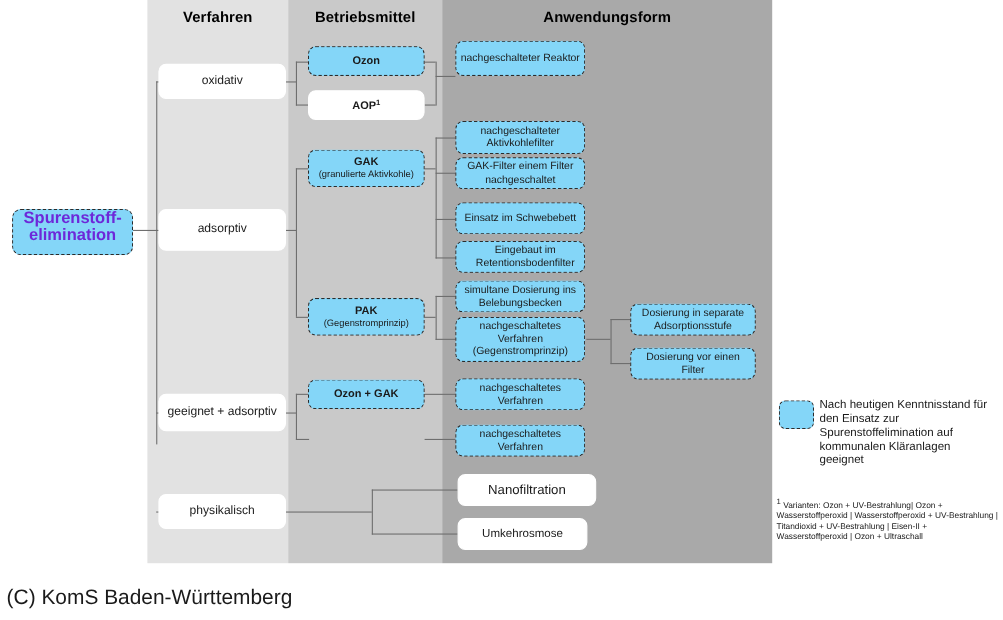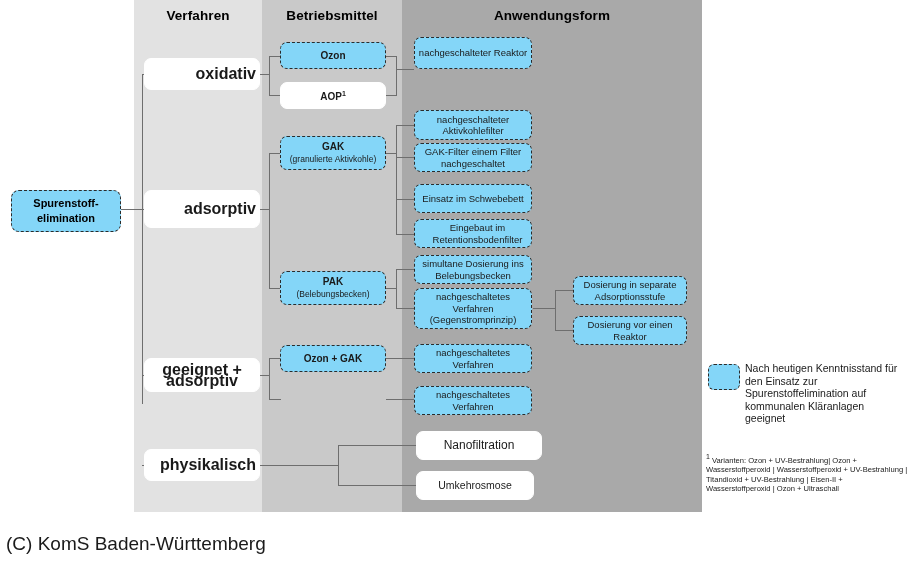--- a/index.html
+++ b/index.html
@@ -34,26 +34,26 @@
     padding:2px 3px;
   }
   .node.white{background:#ffffff;border:1px solid #ffffff;}
   .node.blue{background:#84d6f8;border:1.3px dashed #2b2b2b;}
   .node.bold{font-weight:bold;font-size:10px;}
 
   
   .root{
     position:absolute;left:11px;top:190px;width:108px;height:40px;
     background:#84d6f8;border:1.6px dashed #2b2b2b;border-radius:8px;
-    display:flex;align-items:center;justify-content:center;text-align:center;
-    font-weight:bold;font-size:11px;line-height:15px;color:#000000;
-  }
-
-  
-  .vf{font-weight:bold;font-size:16px;justify-content:flex-end;}
+    display:flex;justify-content:center;text-align:center;
+    font-weight:bold;font-size:15px;line-height:15px;color:#6d28d9;
+  }
+
+  
+  .vf{font-weight:normal;font-size:11px;}
 
   
   .ln{position:absolute;background:#6e6e6e;}
   .lnh{height:1px;}
   .lnv{width:1px;}
 
   
   .legend-swatch{
     position:absolute;left:708px;top:364px;width:30px;height:24px;
     background:#84d6f8;border:1.3px dashed #2b2b2b;border-radius:6px;
@@ -172,21 +172,21 @@
   <div class="node blue" style="left:280px;top:136px;width:106px;height:34px;">
     <div>
       <span style="font-weight:bold;font-size:10px;">GAK</span><br>
       <span style="font-size:8.5px;">(granulierte  Aktivkohle)</span>
     </div>
   </div>
 
   <div class="node blue" style="left:280px;top:271px;width:106px;height:34px;">
     <div>
       <span style="font-weight:bold;font-size:10px;">PAK</span><br>
-      <span style="font-size:8.5px;">(Belebungsbecken)</span>
+      <span style="font-size:8.5px;">(Gegenstromprinzip)</span>
     </div>
   </div>
 
   <div class="node blue bold" style="left:280px;top:345px;width:106px;height:27px;">
     <span>Ozon + GAK</span>
   </div>
 
 
   <div class="node blue" style="left:414px;top:37px;width:118px;height:32px;">
     <span>nachgeschalteter Reaktor</span>
@@ -230,21 +230,21 @@
 
   <div class="node white" style="left:416px;top:471px;width:118px;height:29px;font-size:10.5px;">
     <span>Umkehrosmose</span>
   </div>
 
   <div class="node blue" style="left:573px;top:276px;width:114px;height:29px;">
     <span>Dosierung in separate Adsorptionsstufe</span>
   </div>
 
   <div class="node blue" style="left:573px;top:316px;width:114px;height:29px;">
-    <span>Dosierung vor einen Reaktor</span>
+    <span>Dosierung vor einen Filter</span>
   </div>
 
   <div class="legend-swatch"></div>
   <div class="legend-text">Nach heutigen Kenntnisstand für den Einsatz zur Spurenstoffelimination auf kommunalen Kläranlagen geeignet</div>
 
   <div class="footnote">
     <sup>1</sup>
     <span>Varianten: Ozon + UV-Bestrahlung| Ozon + Wasserstoffperoxid | Wasserstoffperoxid + UV-Bestrahlung | Titandioxid +  UV-Bestrahlung | Eisen-II + Wasserstoffperoxid | Ozon + Ultraschall</span>
   </div>
 

